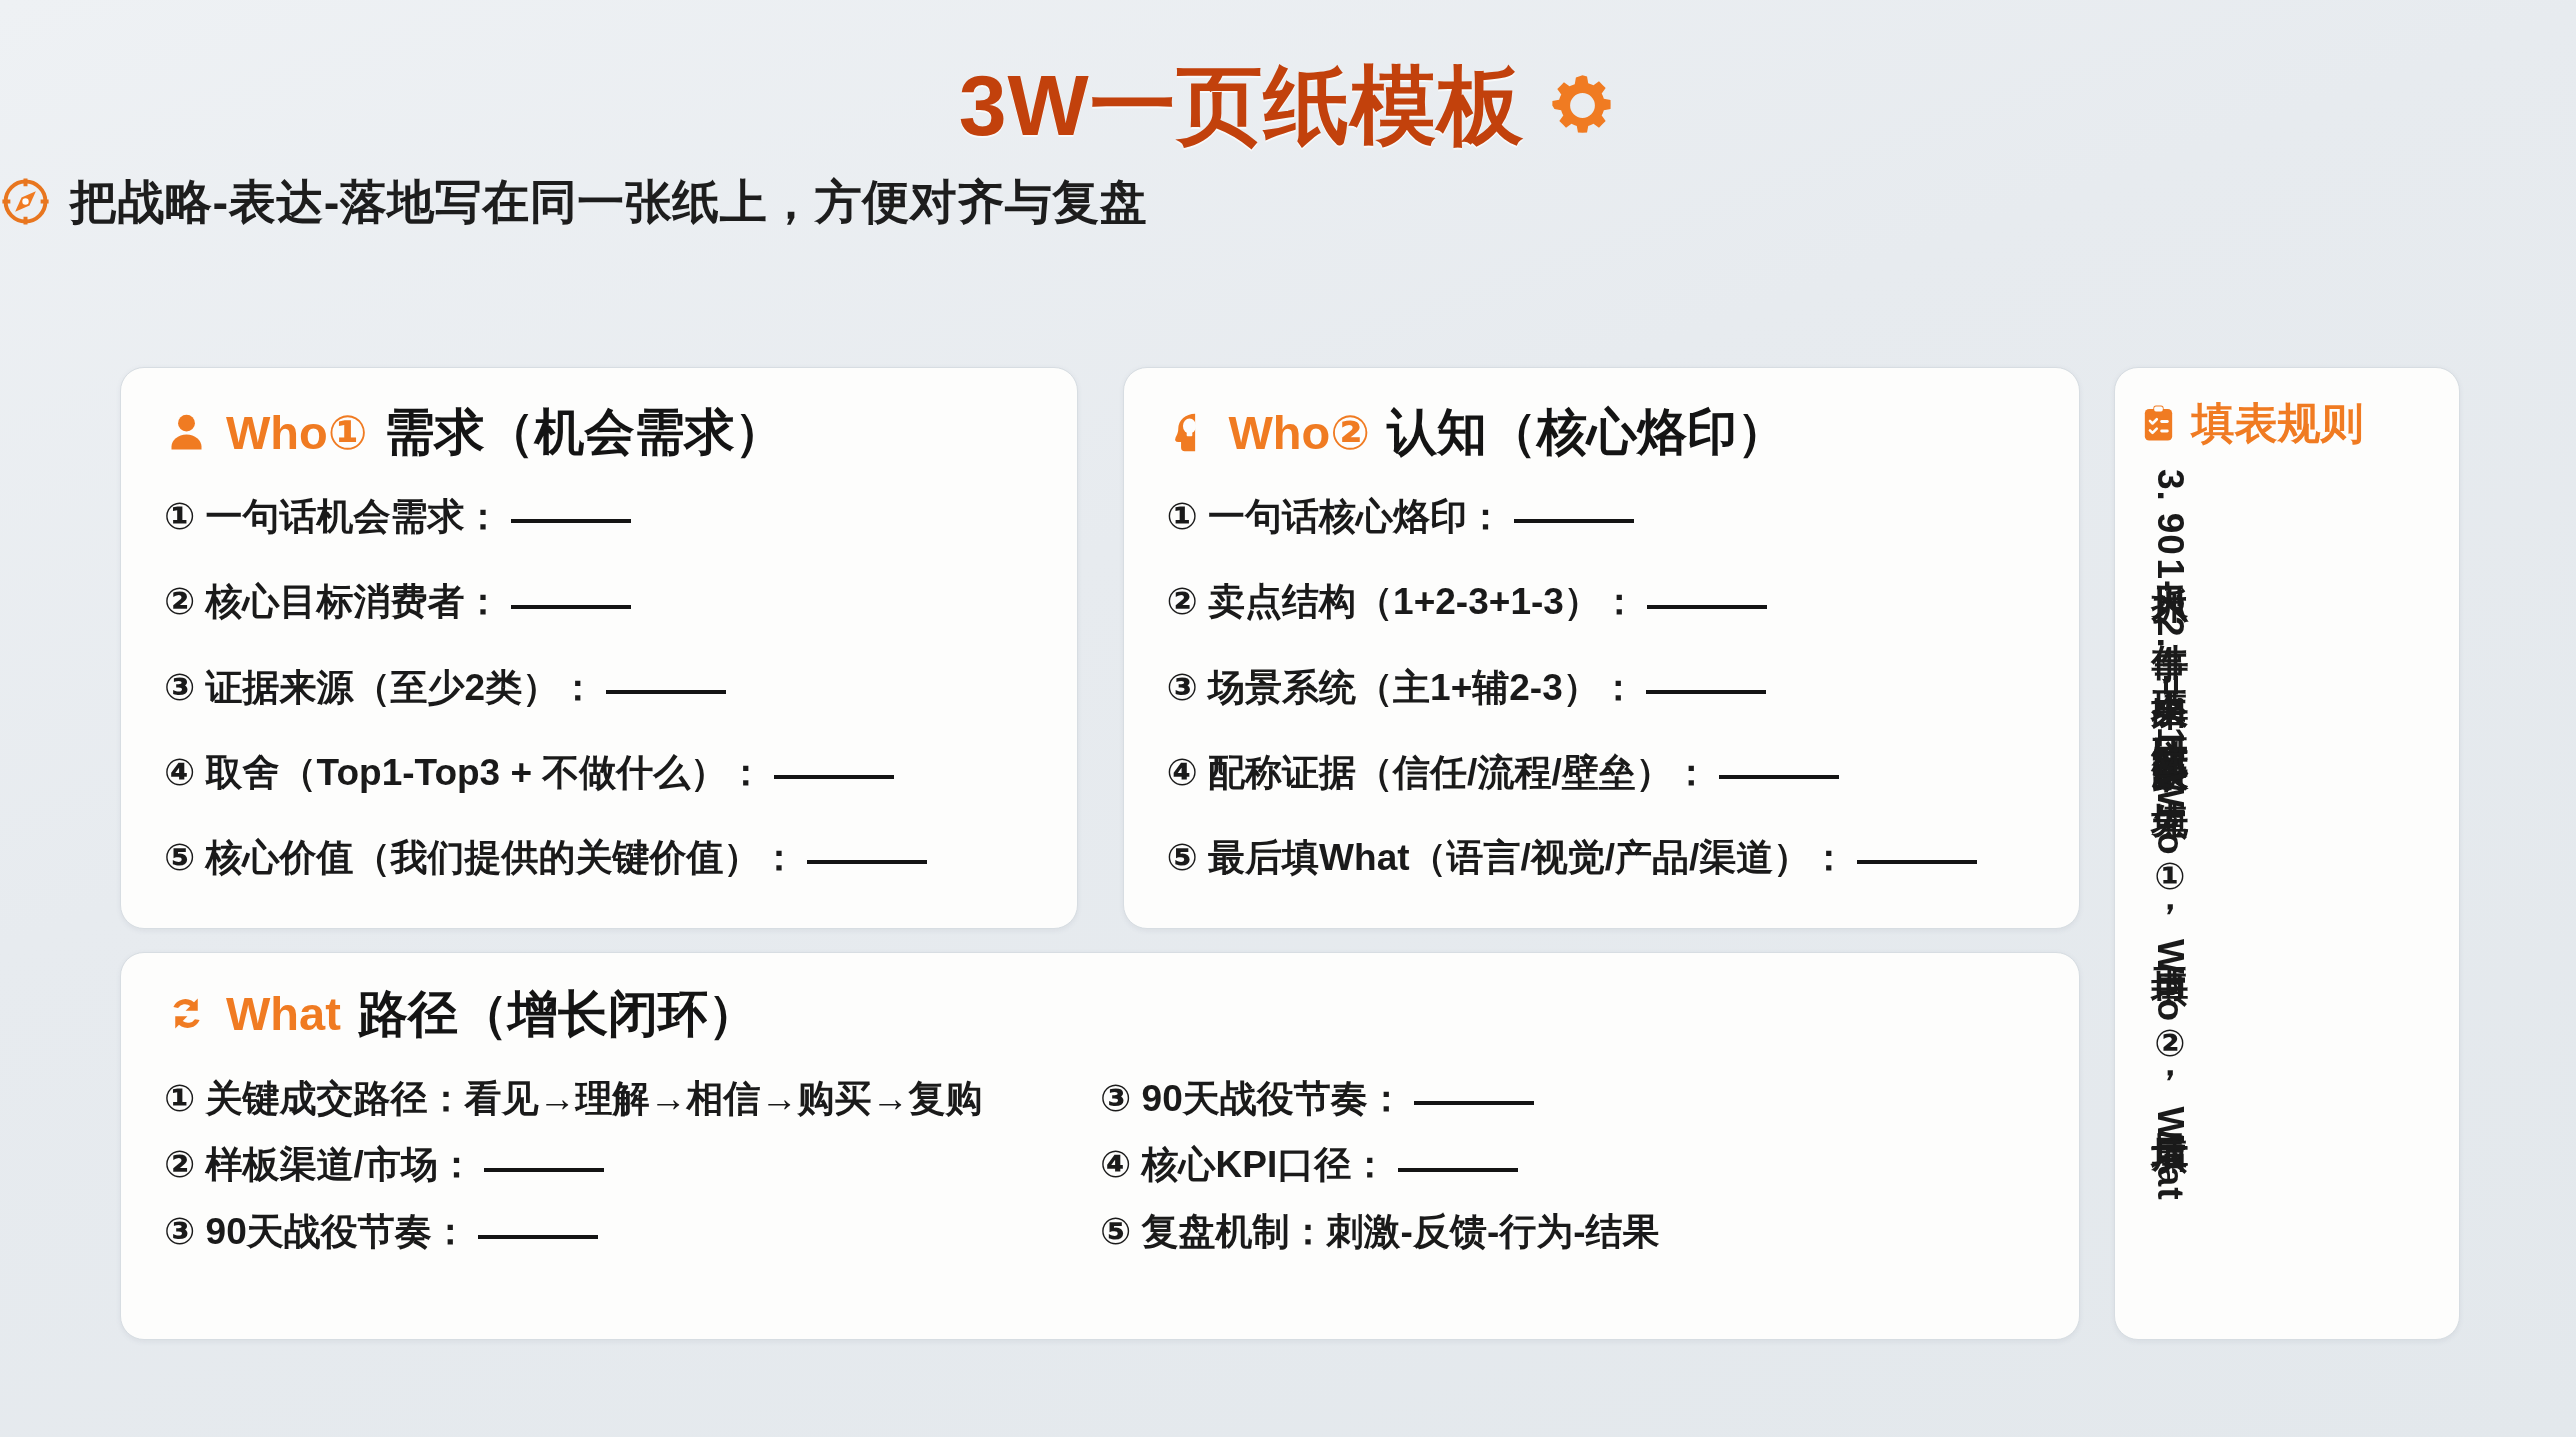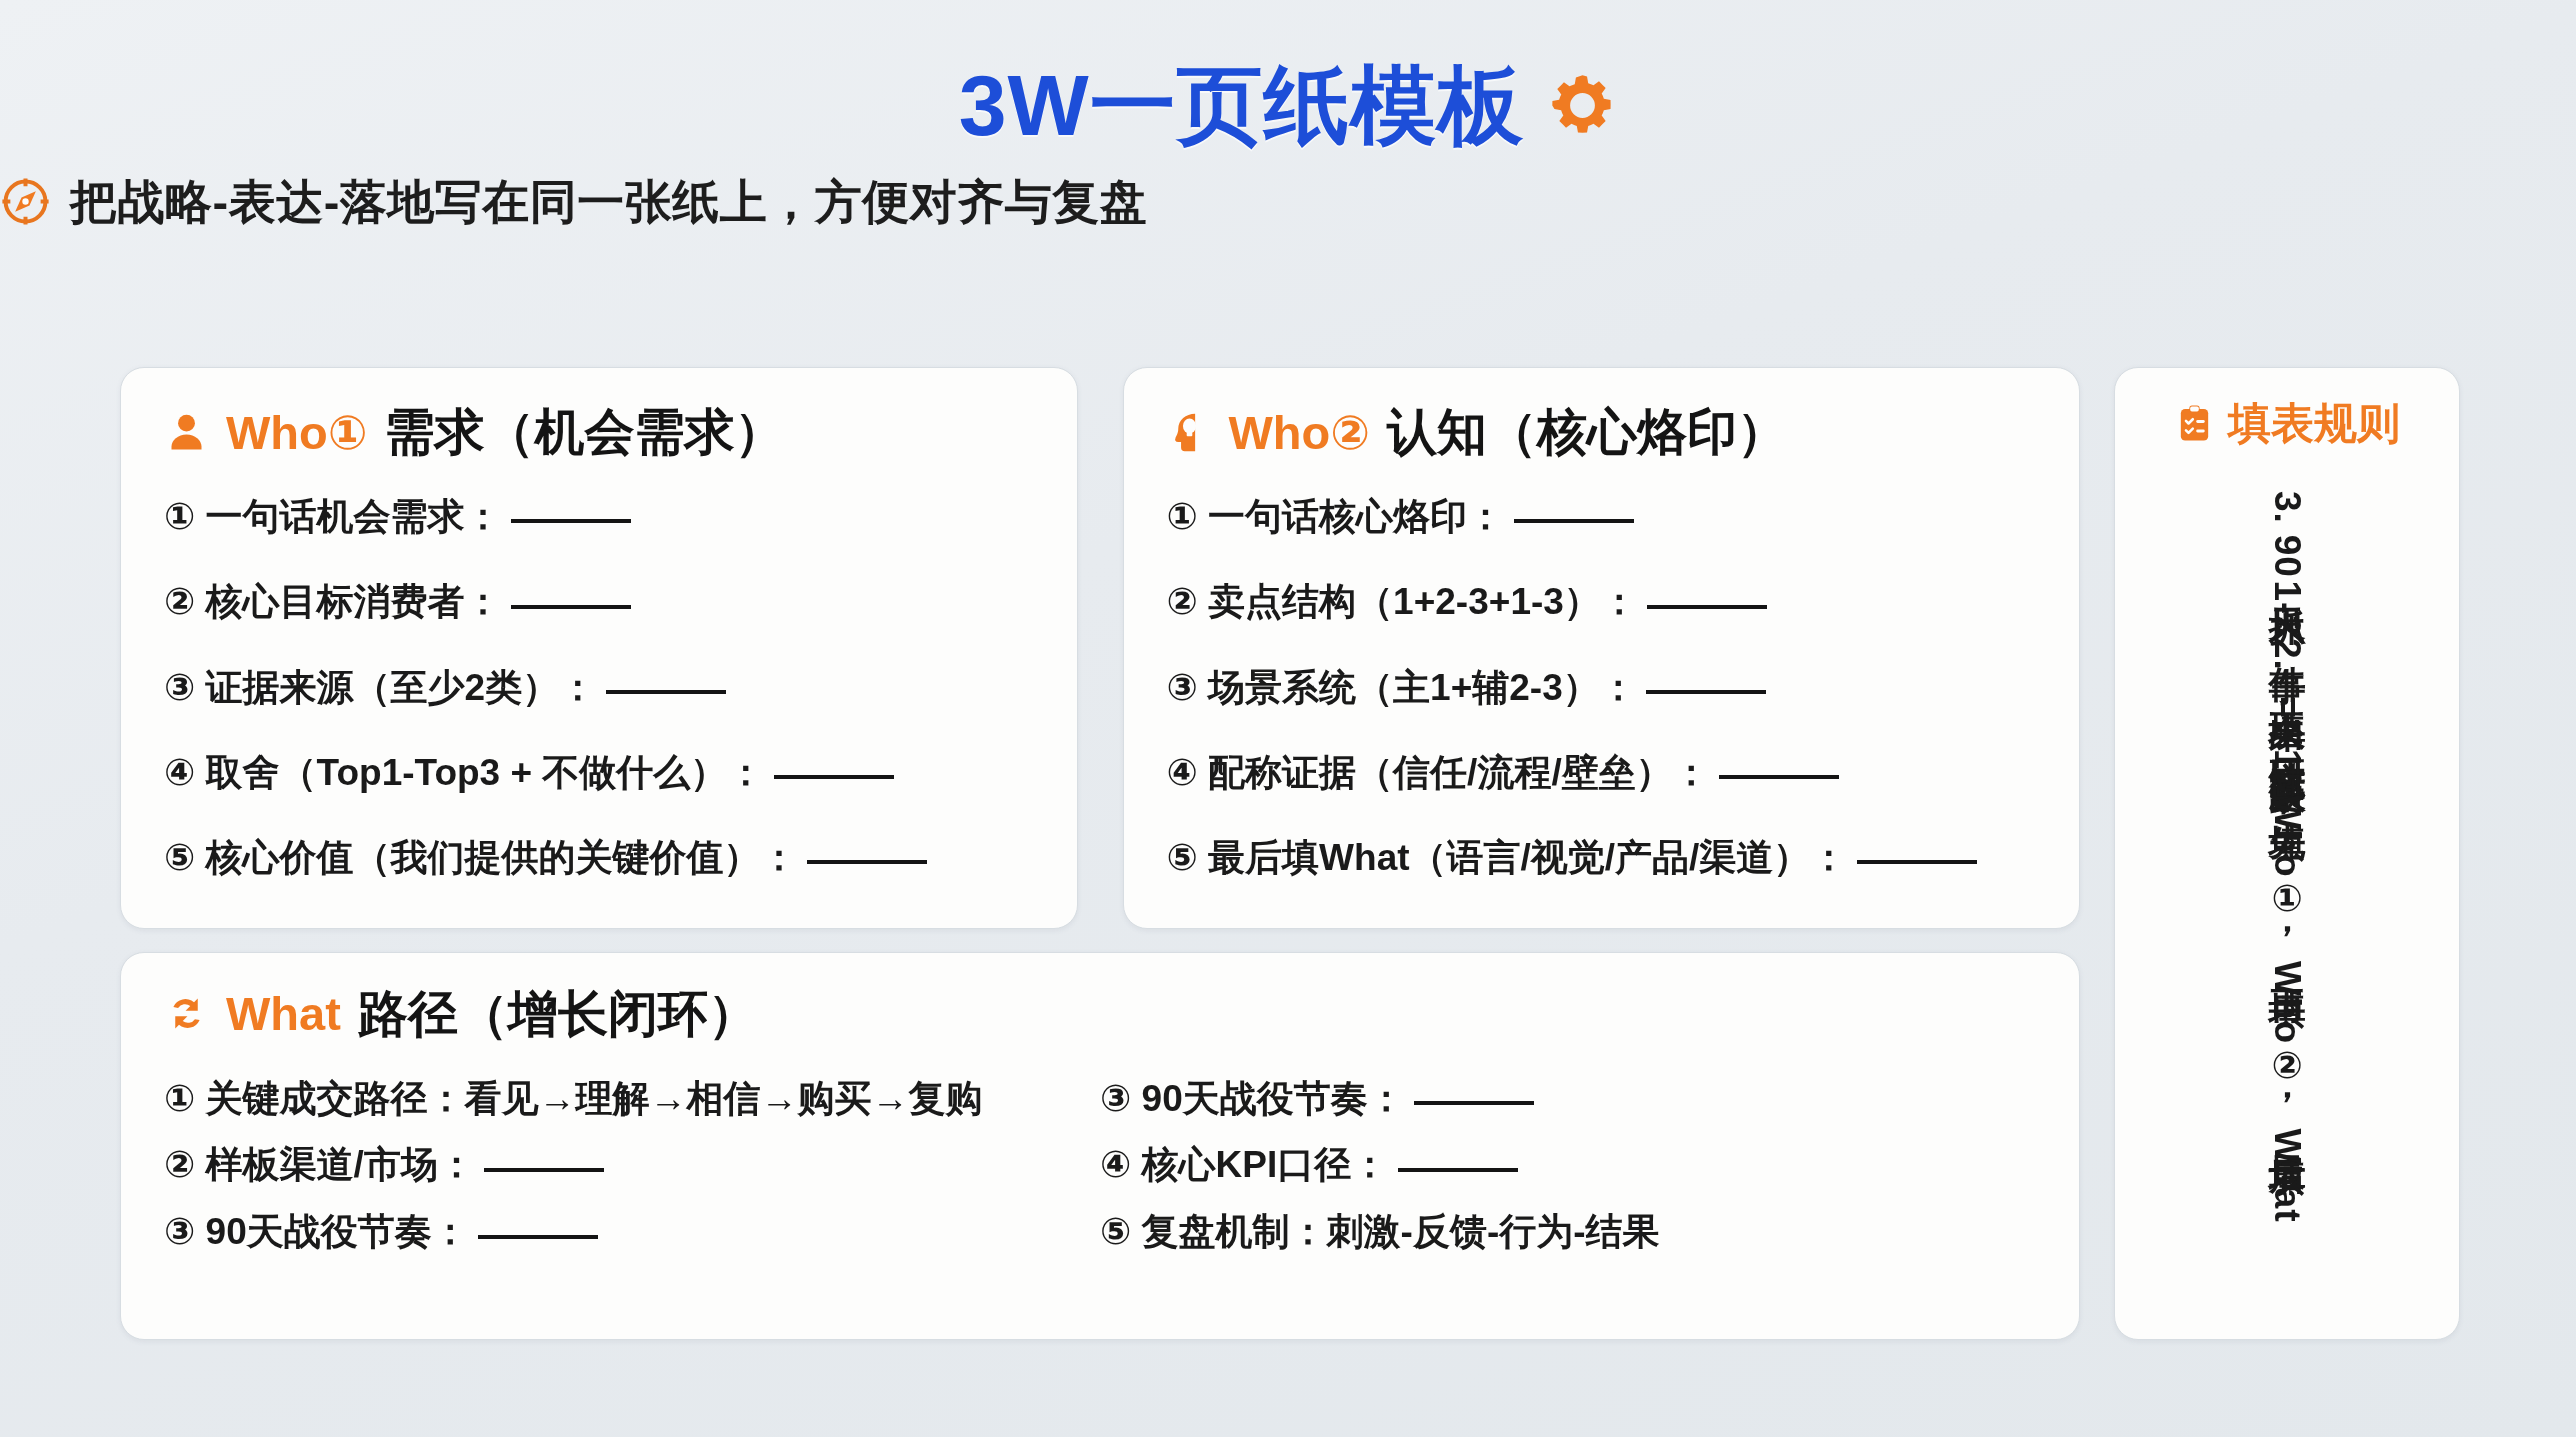--- a/index.html
+++ b/index.html
@@ -31,21 +31,21 @@
   .title-row {
     display: flex;
     align-items: center;
     justify-content: center;
     gap: 24px;
     line-height: 1;
   }
   .title-text {
     font-size: 86px;
     font-weight: 700;
-    color: #1d4ed8;
+    color: #c2410c;
     letter-spacing: 0.9px;
     text-shadow: 0 1.9px 0 rgba(255,255,255,0.65);
   }
   .gear-icon {
     display: inline-block;
     width: 69px;
     height: 69px;
     flex: 0 0 auto;
   }
   .subtitle-row {
@@ -164,22 +164,21 @@
     width: 346px;
     flex: 0 0 346px;
     background: #FDFDFC;
     border: 1.9px solid #d7dde2;
     border-radius: 24px;
     box-shadow: 0 1.9px 5.6px rgba(80,95,110,0.08);
     box-sizing: border-box;
     padding: 34px 22.5px 26px 22.5px;
     display: flex;
     flex-direction: column;
-    align-items: center;
-    gap: 22px;
+    align-items: flex-start;
   }
   .rules-head {
     display: flex;
     align-items: center;
     gap: 13px;
     line-height: 1;
     margin-bottom: 24px;
   }
   .rules-head-title {
     font-size: 43px;

